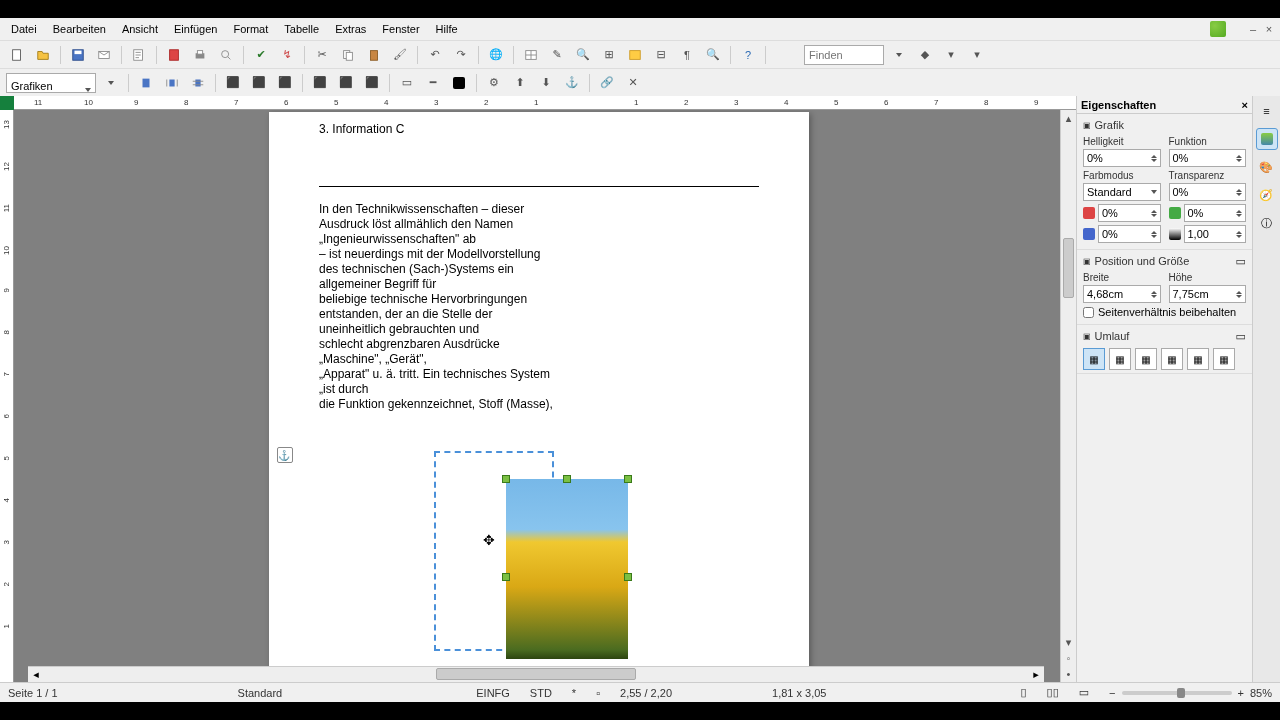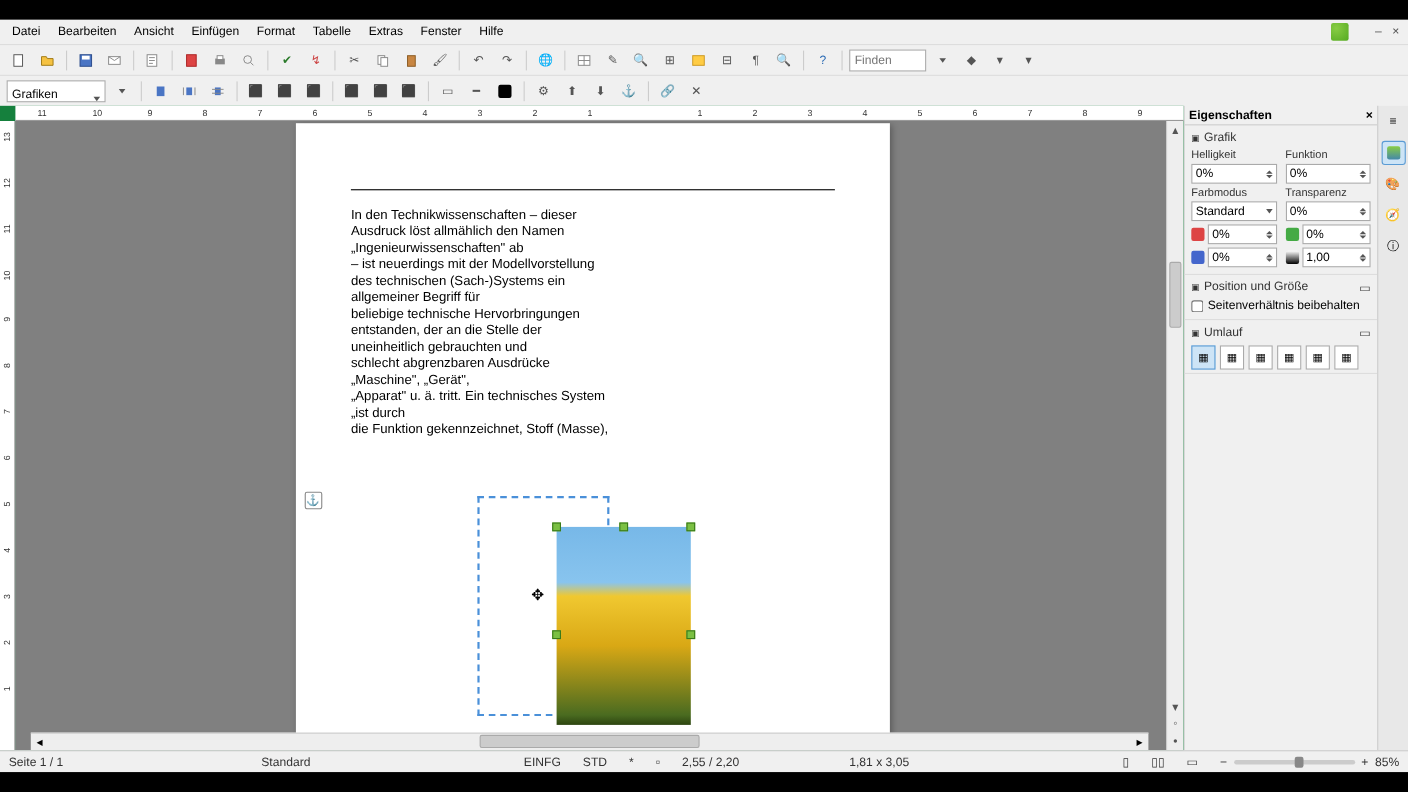--- a/index.html
+++ b/index.html
@@ -7,21 +7,21 @@
 .letterbox { height: 18px; background: #000; }
 .app { flex: 1; background: #f0f0f0; display: flex; flex-direction: column; }
 .menubar { height: 22px; background: #f0f0f0; display: flex; align-items: center; padding: 0 4px; gap: 2px; }
 .menubar span { padding: 3px 7px; cursor: default; }
 .menubar .logo { margin-left: auto; width: 16px; height: 16px; background: radial-gradient(circle at 30% 30%, #8c4, #5a2); border-radius: 2px; margin-right: 18px; }
 .winbtn { width: 14px; height: 14px; display: inline-flex; align-items: center; justify-content: center; color: #555; }
 .toolbar { height: 28px; background: #f0f0f0; border-top: 1px solid #ddd; display: flex; align-items: center; padding: 0 6px; gap: 4px; }
 .tb-btn { width: 22px; height: 22px; display: inline-flex; align-items: center; justify-content: center; border: 1px solid transparent; border-radius: 2px; color: #555; }
 .tb-btn svg { width: 14px; height: 14px; }
 .tb-sep { width: 1px; height: 18px; background: #ccc; margin: 0 2px; }
-.tb-input { height: 20px; border: 1px solid #aaa; background: #fff; padding: 0 4px; width: 70px; }
+.tb-input { height: 20px; border: 1px solid #aaa; background: #fff; padding: 0 4px; width: 80px; margin-left: 32px; }
 .tb-select { height: 20px; border: 1px solid #aaa; background: #fff; padding: 0 4px; width: 80px; display: flex; align-items: flex-end; justify-content: space-between; }
 .tb-select.small { width: 90px; }
 .caret { width: 0; height: 0; border-left: 3px solid transparent; border-right: 3px solid transparent; border-top: 4px solid #555; }
 .workspace { flex: 1; display: flex; overflow: hidden; }
 .docarea { flex: 1; display: flex; flex-direction: column; background: #15803d; position: relative; }
 .hruler { height: 14px; background: #fff; border-bottom: 1px solid #999; position: relative; margin-left: 14px; font-size: 8px; color: #333; overflow: hidden; }
 .hruler-inner { position: absolute; left: 0; right: 0; height: 100%; }
 .tick { position: absolute; top: 2px; font-size: 8px; }
 .docscroll { flex: 1; display: flex; overflow: hidden; }
 .vruler { width: 14px; background: #fff; border-right: 1px solid #999; position: relative; font-size: 8px; color: #333; }
@@ -283,20 +283,21 @@
             <span class="vtick" style="top: 262px;">7</span>
             <span class="vtick" style="top: 304px;">6</span>
             <span class="vtick" style="top: 346px;">5</span>
             <span class="vtick" style="top: 388px;">4</span>
             <span class="vtick" style="top: 430px;">3</span>
             <span class="vtick" style="top: 472px;">2</span>
             <span class="vtick" style="top: 514px;">1</span>
           </div>
         <div class="pagewrap">
           <div class="page">
+            <div class="info-c">3. Information C</div>
             <hr>
             <div class="body" id="bodytext">In den Technikwissenschaften – dieser<br>Ausdruck löst allmählich den Namen<br>„Ingenieurwissenschaften" ab<br>– ist neuerdings mit der Modellvorstellung<br>des technischen (Sach-)Systems ein<br>allgemeiner Begriff für<br>beliebige technische Hervorbringungen<br>entstanden, der an die Stelle der<br>uneinheitlich gebrauchten und<br>schlecht abgrenzbaren Ausdrücke<br>„Maschine", „Gerät",<br>„Apparat" u. ä. tritt. Ein technisches System<br>„ist durch<br>die Funktion gekennzeichnet, Stoff (Masse),</div>
             <div class="anchor" style="left:8px; top:335px;">⚓</div>
 
             <div class="drag-outline" style="left:165px; top:339px; width:120px; height:200px;"></div>
 
             <div class="image-box" style="left:237px; top:367px; width:122px; height:180px;">
               <div class="img"></div>
               <div class="handle" style="left:-4px; top:-4px;"></div>
               <div class="handle" style="left:57px; top:-4px;"></div>
@@ -425,20 +426,42 @@
           </div>
         </div>
       </div>
 
       <div class="sp-section">
         <div class="sp-sechead">
             <span class="exp">▣</span>
             <span>Position und Größe</span>
             <span style="margin-left:auto">▭</span>
           </div>
+        <div class="sp-row">
+          <div class="sp-col">
+            <div class="sp-label">Breite</div>
+            <div class="sp-spinner">
+                <span>4,68cm</span>
+                <div class="spins">
+                  <div class="up"></div>
+                  <div class="down"></div>
+                </div>
+              </div>
+          </div>
+          <div class="sp-col">
+            <div class="sp-label">Höhe</div>
+            <div class="sp-spinner">
+                <span>7,75cm</span>
+                <div class="spins">
+                  <div class="up"></div>
+                  <div class="down"></div>
+                </div>
+              </div>
+          </div>
+        </div>
         <label class="sp-check">
             <input type="checkbox" style="">
             <span>Seitenverhältnis beibehalten</span>
           </label>
       </div>
 
       <div class="sp-section">
         <div class="sp-sechead">
             <span class="exp">▣</span>
             <span>Umlauf</span>

